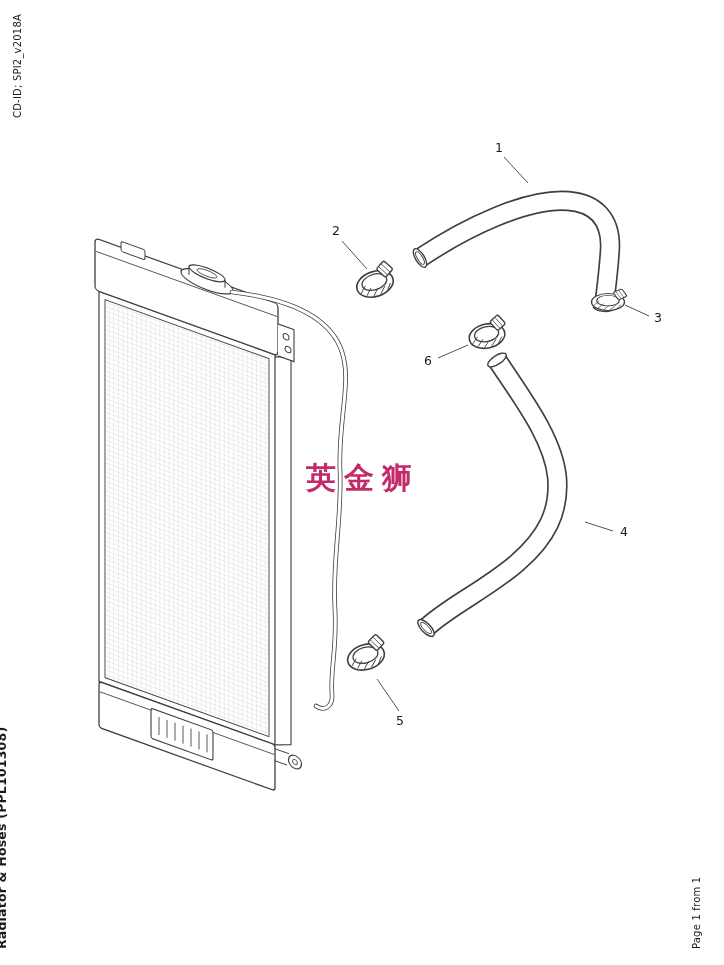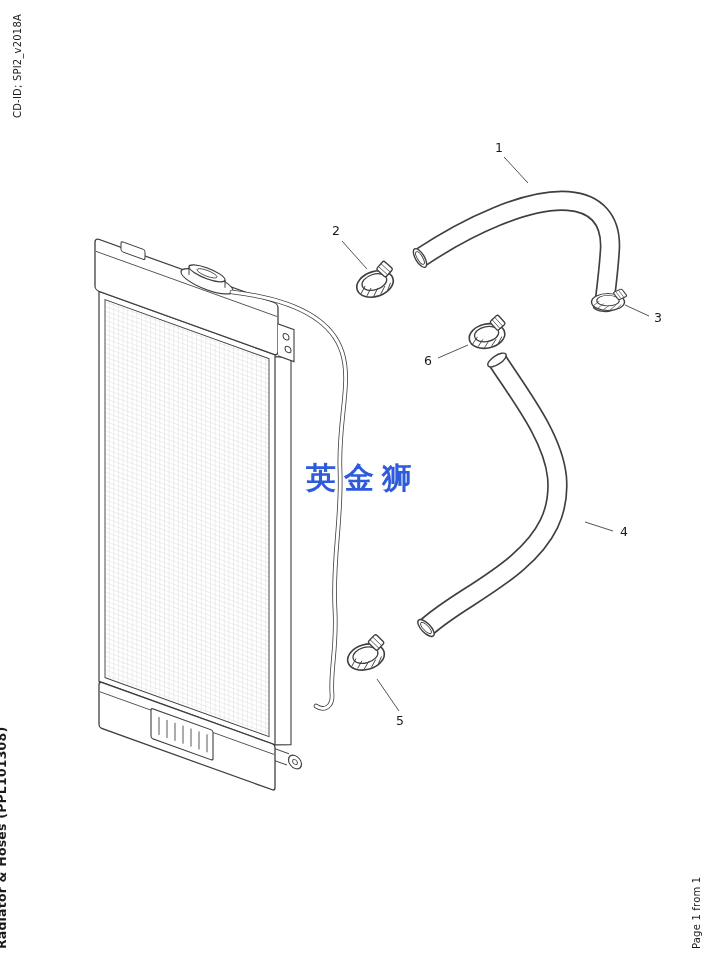--- a/index.html
+++ b/index.html
@@ -6,21 +6,21 @@
   .page{
     position:relative;width:724px;height:965px;background:#ffffff;overflow:hidden;
     font-family:"DejaVu Sans","Liberation Sans",sans-serif;color:#111;
   }
   .side-text{position:absolute;white-space:nowrap;font-size:10px;color:#1a1a1a;letter-spacing:.2px;}
   .side-text.rot-tl{left:12px;top:118px;transform-origin:0 0;transform:rotate(-90deg);}
   .side-text.rot-bl{left:9px;bottom:16px;transform-origin:0 100%;transform:rotate(-90deg);font-weight:bold;font-size:12.5px;}
   .side-text.rot-br{left:702px;bottom:16px;transform-origin:0 100%;transform:rotate(-90deg);font-size:10px;}
   .watermark{
     position:absolute;left:306px;top:458px;font-size:30px;font-weight:bold;
-    color:#1d4ed8;letter-spacing:8px;opacity:.92;
+    color:#be185d;letter-spacing:8px;opacity:.92;
   }
   svg.diagram{position:absolute;left:0;top:0;}
 </style>
 </head>
 <body>
 
 <div class="page">
 
   <div class="side-text rot-tl">CD-ID; SPI2_v2018A</div>
   <div class="side-text rot-bl">Radiator &amp; Hoses (PPL101308)</div>

